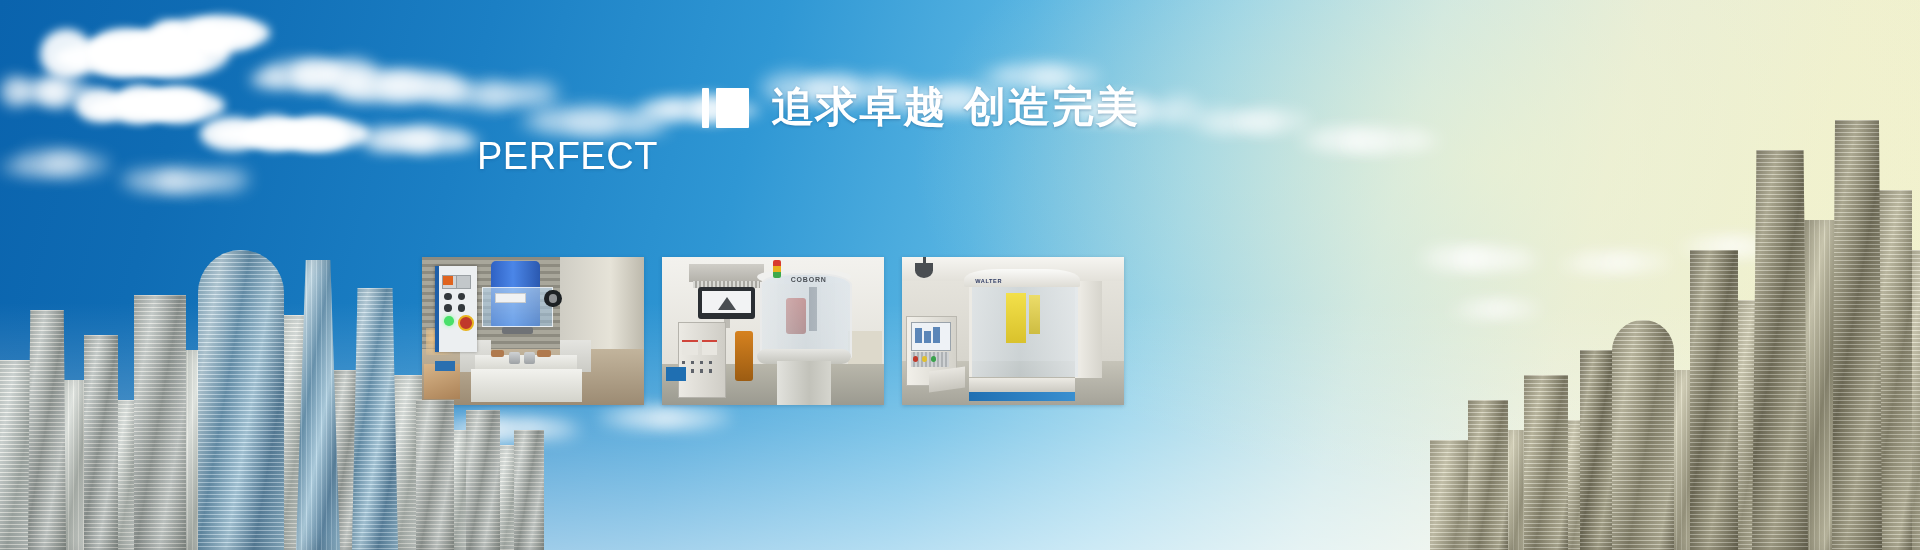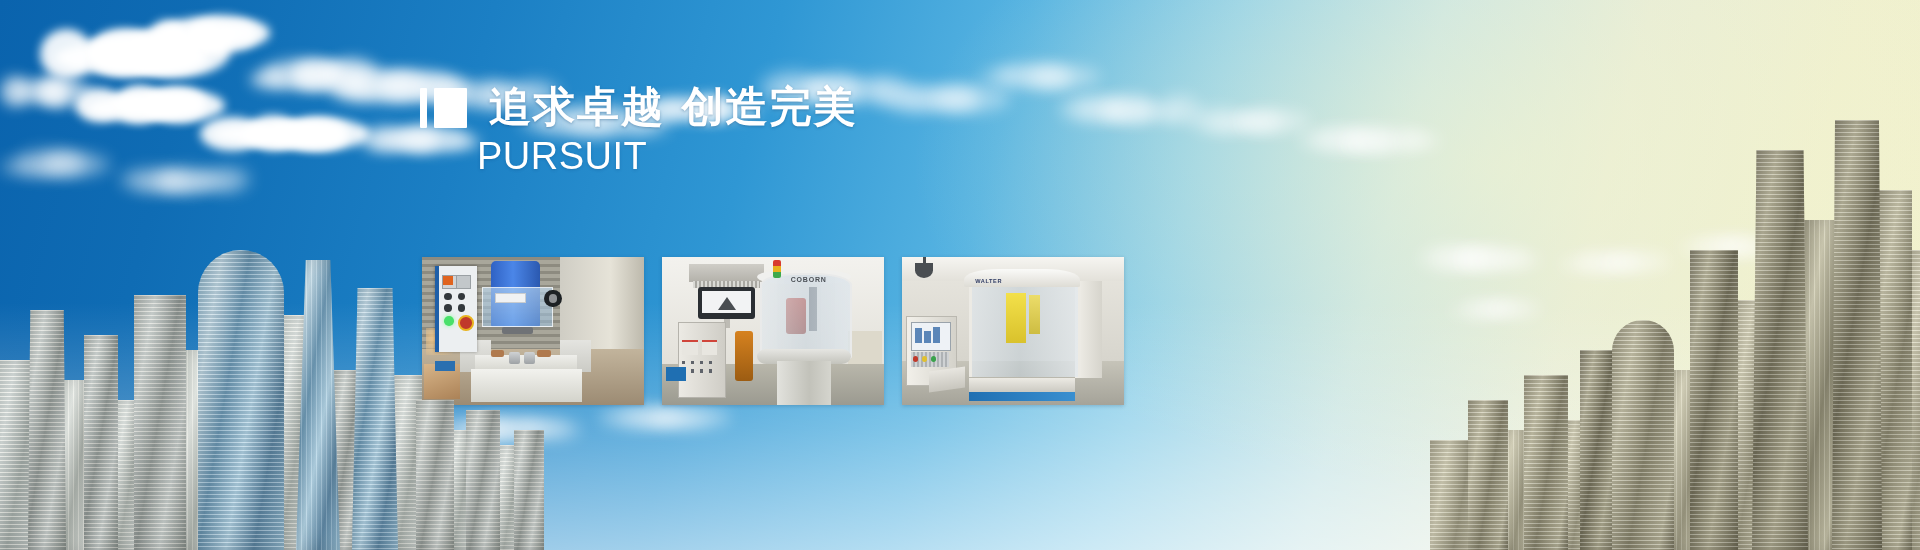--- a/index.html
+++ b/index.html
@@ -61,21 +61,21 @@
   .bldg{position:absolute;bottom:0;}
   .bldg .body{
     position:absolute;inset:0;overflow:hidden;
   }
   .bldg .floors{
     position:absolute;left:0;right:0;top:0;bottom:0;
   }
 
   
   .content{position:absolute;left:420px;top:86px;width:720px;}
-  .headline-row{display:flex;align-items:center;}
+  .headline-row{display:flex;align-items:center;justify-content:flex-end;}
   .logo-mark{
     display:flex;align-items:center;gap:7px;margin-right:22px;
     margin-top:2px;
   }
   .logo-bar{
     width:7px;height:40px;background:#ffffff;border-radius:1px;
   }
   .logo-sq{
     width:33px;height:40px;background:#ffffff;border-radius:1px;
   }
@@ -575,21 +575,21 @@
 
     <div class="headline-row">
       <div class="logo-mark">
         <div class="logo-bar"></div>
         <div class="logo-sq"></div>
       </div>
       <div class="headline">追求卓越  创造完美</div>
     </div>
 
 
-    <div class="business">PURSUIT</div>
+    <div class="business">PERFECT</div>
   </div>
 
   <div class="photos">
 
     <div class="photo">
       <div class="scene">
         <div class="pz p1-wall"></div>
         <div class="pz p1-wallR"></div>
         <div class="pz p1-floor"></div>
         <div class="pz p1-lamp"></div>

